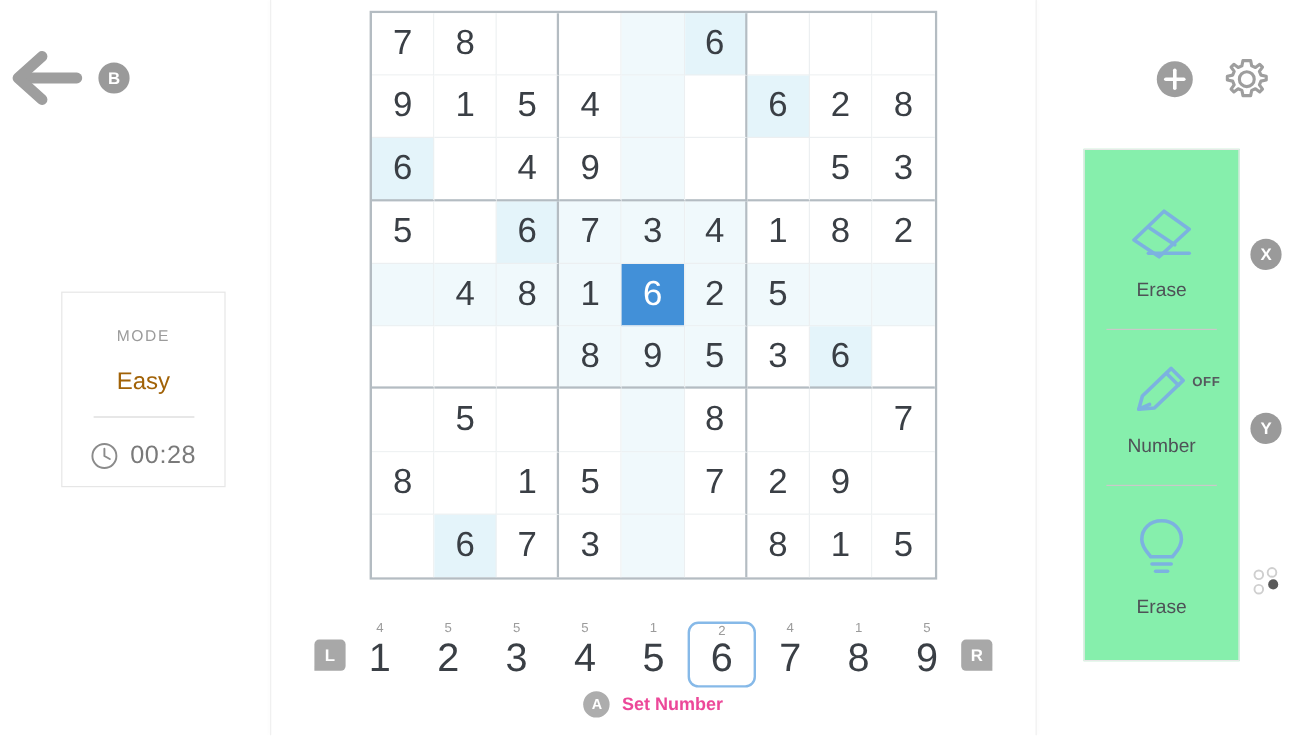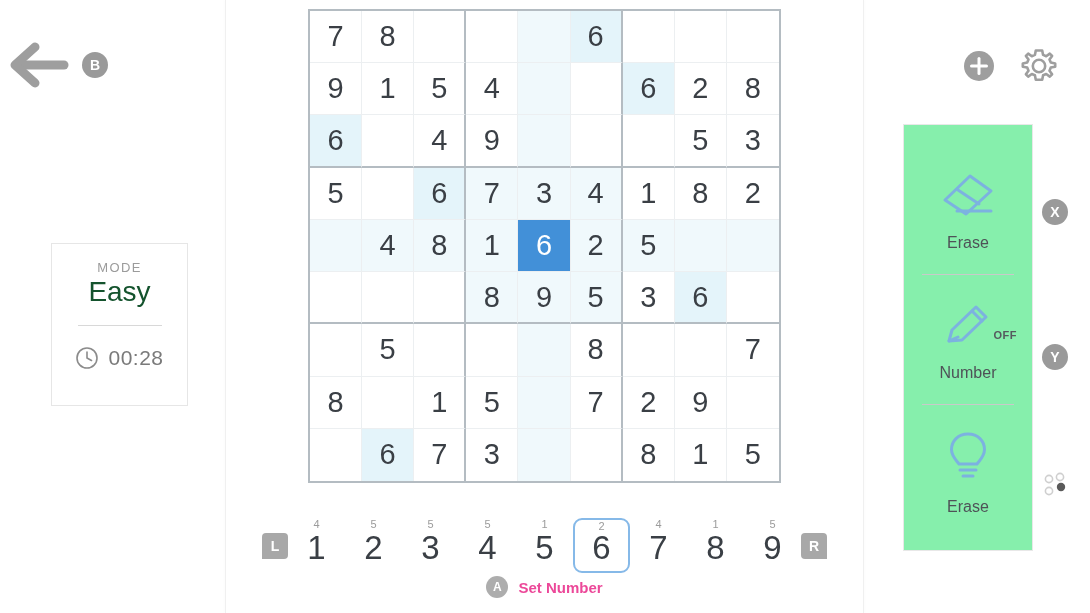--- a/index.html
+++ b/index.html
@@ -28,27 +28,27 @@
   }
   .badge.sm { width: 22px; height: 22px; font-size: 12px; }
 
   
   .mode-card {
     position: absolute; left: 51px; top: 243px;
     width: 137px; height: 163px;
     background: #ffffff;
     border: 1px solid #e6e6e6;
     display: flex; flex-direction: column; align-items: center;
-    padding-top: 16px;
+    padding-top: 28px;
   }
   .mode-label {
     font-size: 13px; color: #9b9b9b; letter-spacing: 1.4px; font-weight: 400;
   }
   .mode-value {
-    font-size: 28px; color: #14532d; margin-top: 1px; font-weight: 400;
+    font-size: 20px; color: #a16207; margin-top: 20px; font-weight: 400;
   }
   .mode-sep { width: 84px; height: 1px; background: #d8d8d8; margin: 17px 0 0 0; }
   .timer-row { display: flex; gap: 9px; margin-top: 20px; }
   .timer-text { font-size: 21px; color: #7a7a7a; letter-spacing: 0.5px; }
 
   
   .top-right { position: absolute; right: 30px; top: 45px; display: flex; align-items: center; gap: 22px; }
 
   
   .grid-wrap {
@@ -121,21 +121,21 @@
     background: #86efac; border: 1px solid #e8e8e8;
     display: flex; flex-direction: column; align-items: center;
     padding-top: 44px;
   }
   .tool { display: flex; flex-direction: column; align-items: center; }
   .tool-label { font-size: 16px; color: #4e5257; margin-top: 15px; }
   .tool-sep { width: 92px; height: 1px; background: #c9c9c9; margin: 22px 0 0 0; }
   .notes-icon-row { position: relative; display: flex; align-items: flex-end; }
   .notes-off {
     font-size: 11px; font-weight: 700; color: #55595e;
-    position: absolute; right: -22px; bottom: 8px; letter-spacing: 0.5px;
+    position: absolute; right: -22px; bottom: 24px; letter-spacing: 0.5px;
   }
   .side-btn { position: absolute; right: 22px; }
   .dots-icon { position: absolute; right: 20px; top: 470px; }
 </style>
 </head>
 <body>
 
 <div id="root">
 
   <div class="divider left"></div>

